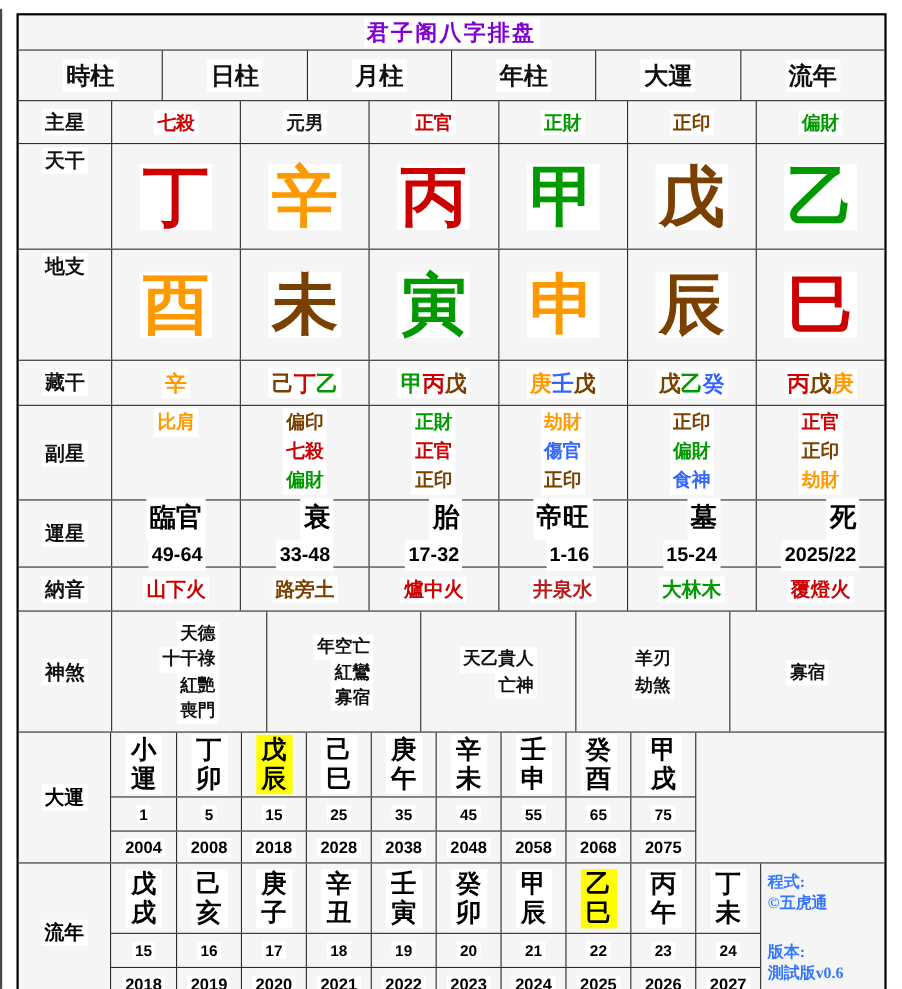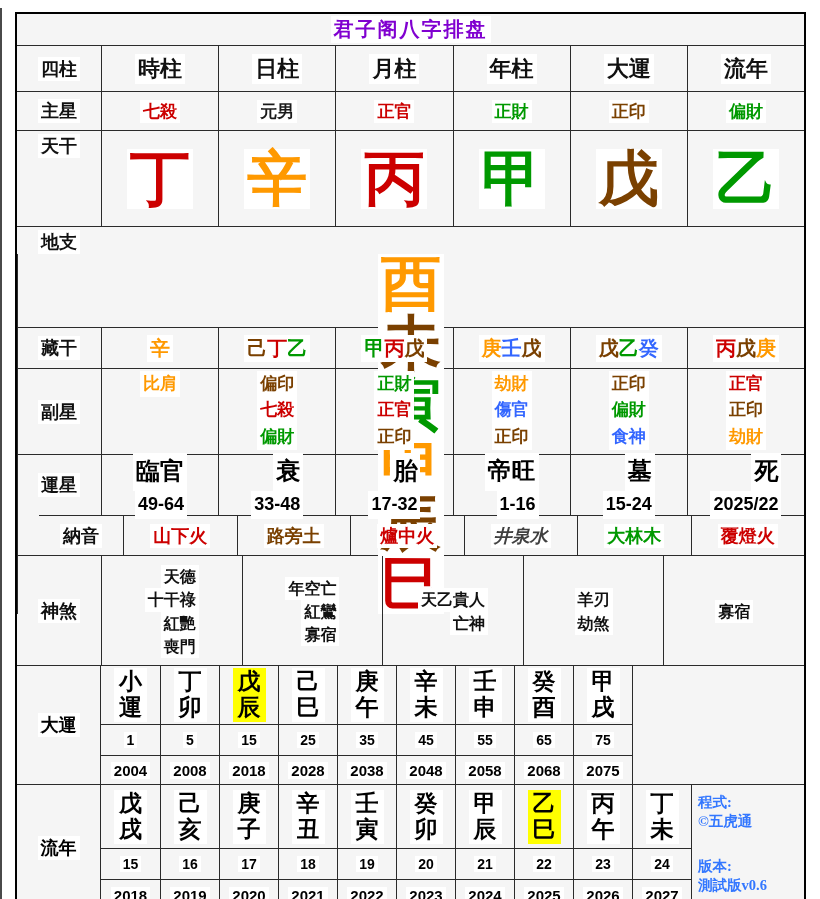--- a/index.html
+++ b/index.html
@@ -25,31 +25,31 @@
   .data-col{flex:1;}
   .chip{background:#ffffff;padding:0 3px;display:inline-block;}
   .sans{font-family:"Liberation Sans","DejaVu Sans",sans-serif;}
 
   .r-title{height:31px;}
   .r-title .cell{font-size:20px;font-weight:bold;letter-spacing:2px;}
   .r-header{height:45px;font-size:22px;font-weight:bold;color:#111;}
   .r-zhuxing{height:38px;font-size:17px;font-weight:bold;}
   .r-big .data-col{font-size:60px;font-weight:bold;line-height:1;}
   .r-tiangan{height:95px;}
-  .r-dizhi{height:100px;flex-direction:column;}
+  .r-dizhi{height:100px;}
   .r-big .label-col{align-items:flex-start;padding-top:3px;}
   .r-canggan{height:40px;font-size:20px;font-weight:bold;}
   .r-fuxing{height:85px;font-size:17px;font-weight:bold;}
   .r-fuxing .data-col{align-items:flex-start;}
   .stack{display:flex;flex-direction:column;align-items:flex-end;padding-top:2px;}
   .stack .chip{line-height:1.55;}
   .r-yunxing{height:60px;}
   .yx-name{font-size:24px;font-weight:bold;line-height:1.35;}
   .yx-range{font-size:18px;font-weight:bold;line-height:1.2;}
-  .r-nayin{height:39px;font-size:18px;font-weight:bold;margin-left:22px;}
+  .r-nayin{height:39px;font-size:18px;font-weight:bold;}
   .r-shensha{height:109px;font-size:16px;font-weight:bold;color:#111;}
   .r-shensha .stack .chip{line-height:1.45;}
   .r-shensha .data-col{align-items:center;}
 
   .section{display:flex;border-top:1px solid #2b2b2b;}
   .sec-label{
     width:84px;flex:none;border-right:1px solid #2b2b2b;
     display:flex;align-items:center;justify-content:center;
     font-size:18px;font-weight:bold;box-sizing:border-box;
   }
@@ -84,23 +84,20 @@
 
 <div class="board">
 
   <div class="row r-title">
     <div class="cell data-col">
       <span class="chip" id="title-span" style="color: rgb(128, 0, 208); text-align: center;">君子阁八字排盘</span>
     </div>
   </div>
 
   <div class="row r-header">
-    <div class="cell label-col">
-      <span class="chip">四柱</span>
-    </div>
   <div class="cell data-col">
         <span class="chip">時柱</span>
       </div>
       <div class="cell data-col">
         <span class="chip">日柱</span>
       </div>
       <div class="cell data-col">
         <span class="chip">月柱</span>
       </div>
       <div class="cell data-col">
@@ -305,21 +302,21 @@
   <div class="cell data-col">
         <span class="chip" style="color: rgb(204, 0, 0);">山下火</span>
       </div>
       <div class="cell data-col">
         <span class="chip" style="color: rgb(122, 64, 0);">路旁土</span>
       </div>
       <div class="cell data-col">
         <span class="chip" style="color: rgb(204, 0, 0);">爐中火</span>
       </div>
       <div class="cell data-col">
-        <span class="chip" style="color: #404040; font-style: italic;">井泉水</span>
+        <span class="chip" style="color: #b91c1c;">井泉水</span>
       </div>
       <div class="cell data-col">
         <span class="chip" style="color: rgb(0, 153, 0);">大林木</span>
       </div>
       <div class="cell data-col">
         <span class="chip" style="color: rgb(204, 0, 0);">覆燈火</span>
       </div>
     </div>
 
   <div class="row r-shensha">

